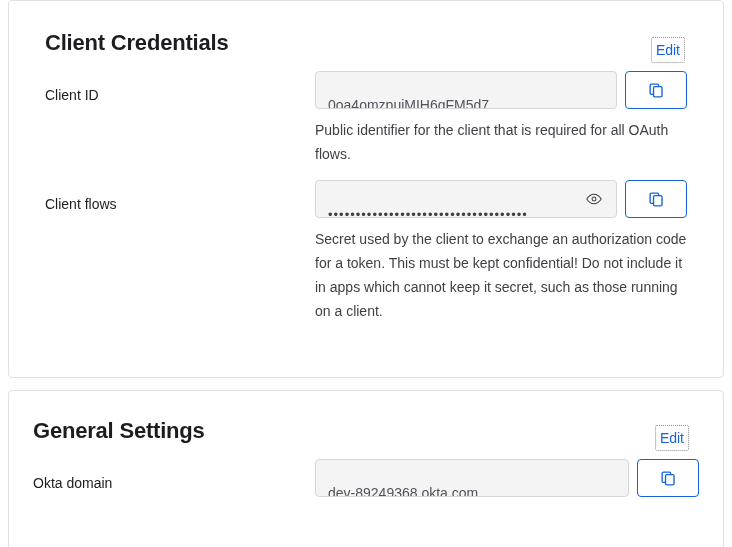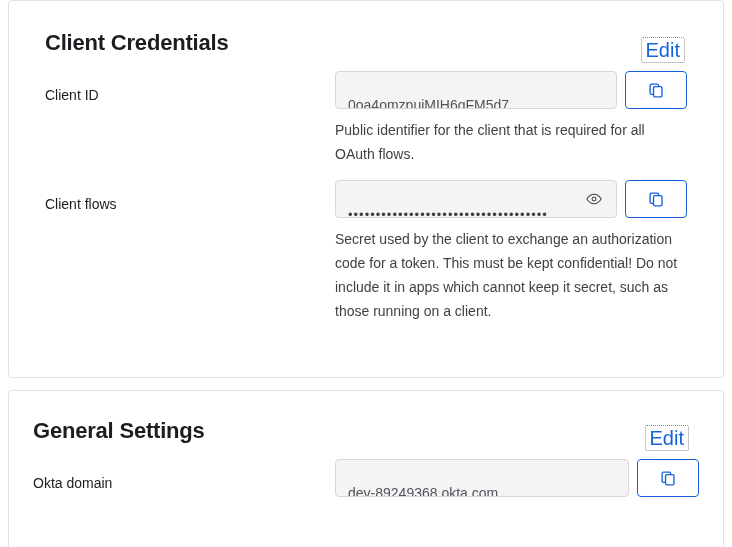--- a/index.html
+++ b/index.html
@@ -40,21 +40,21 @@
   .card-title {
     font-size: 22px;
     font-weight: bold;
     color: #1d1d21;
     letter-spacing: -0.2px;
     margin: 0;
     line-height: 28px;
   }
 
   .edit-link {
-    font-size: 20px;
+    font-size: 14px;
     color: #1662dd;
     text-decoration: none;
     line-height: 20px;
     padding: 2px 4px;
     position: relative;
     top: 8px;
     right: 2px;
     cursor: pointer;
     border: 1px dotted transparent;
   }
@@ -64,21 +64,20 @@
   }
 
   .form-rows {
     padding: 14px 36px 26px 36px;
   }
 
   .row {
     display: flex;
     align-items: flex-start;
     margin-bottom: 4px;
-    gap: 20px;
   }
 
   .row-label {
     width: 270px;
     flex: 0 0 270px;
     font-size: 14px;
     color: #1d1d21;
     line-height: 20px;
     padding-top: 14px;
   }

